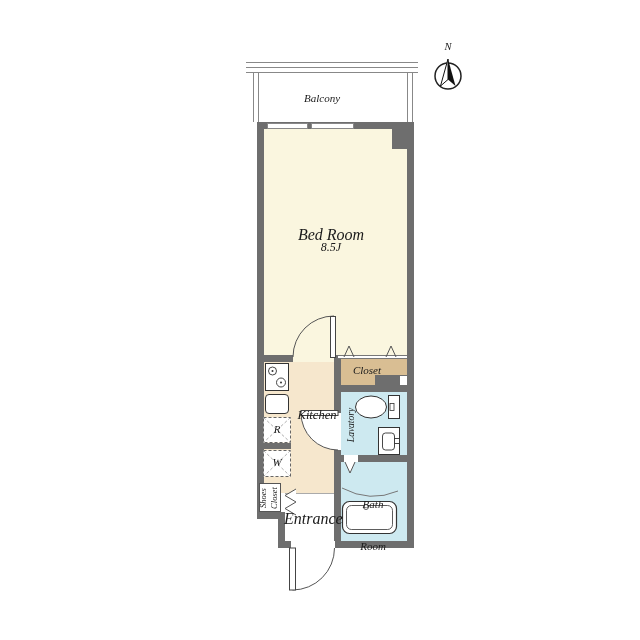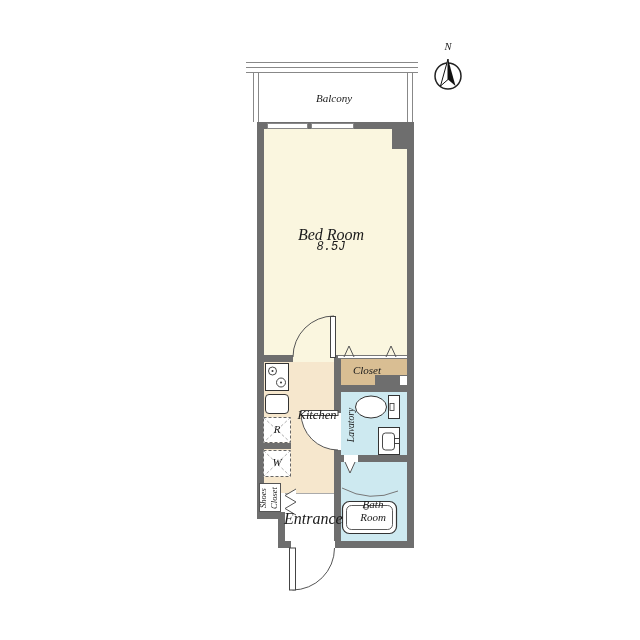--- a/index.html
+++ b/index.html
@@ -22,21 +22,21 @@
 </style>
 </head>
 <body>
 
 <div id="plan">
 
   <div class="balcony-line" style="left:246px;top:62px;width:172px;height:4px;border-top:1px solid #888;border-bottom:1px solid #888;"></div>
   <div class="balcony-line" style="left:246px;top:72px;width:172px;height:0;border-top:1px solid #888;"></div>
   <div class="balcony-line" style="left:253px;top:73px;width:4px;height:49px;border-left:1px solid #888;border-right:1px solid #888;"></div>
   <div class="balcony-line" style="left:407px;top:73px;width:4px;height:49px;border-left:1px solid #888;border-right:1px solid #888;"></div>
-  <div class="label" style="left:284px;top:92px;width:100px;font-size:11px;">Balcony</div>
+  <div class="label" style="left:272px;top:92px;width:100px;font-size:11px;">Balcony</div>
 
   <div class="floor" style="left:264px;top:129px;width:143px;height:226px;background:var(--bedroom-floor,#faf6df);"></div>
   <div class="floor" style="left:264px;top:362px;width:70px;height:131px;background:var(--kitchen-floor,#f6e7cd);"></div>
   <div class="floor" style="left:341px;top:358px;width:66px;height:27px;background:var(--closet-floor,#d9be93);"></div>
   <div class="floor" style="left:341px;top:392px;width:66px;height:63px;background:var(--wet-area-floor,#cde9f0);"></div>
   <div class="floor" style="left:341px;top:462px;width:66px;height:79px;background:var(--wet-area-floor,#cde9f0);"></div>
   <div class="floor" style="left:285px;top:493px;width:49px;height:48px;background:#fff;border-top:1px solid #aaa;"></div>
 
   <div class="wall" style="left:257px;top:122px;width:157px;height:7px;"></div>
   <div class="wall" style="left:257px;top:122px;width:7px;height:397px;"></div>
@@ -140,31 +140,31 @@
     <g>
       <circle cx="448" cy="76" r="13" fill="#fff" stroke="#222" stroke-width="1.5"></circle>
       <path d="M448,59 L455.5,86 L448,79.5 Z" fill="#111"></path>
       <path d="M448,59 L440.5,86 L448,79.5 Z" fill="#fff" stroke="#111" stroke-width="1"></path>
     </g>
   </svg>
 
   <div class="label" style="left:438px;top:41px;width:20px;font-size:10.5px;">N</div>
 
   <div class="label" style="left:271px;top:226px;width:120px;font-size:16px;">Bed Room</div>
-  <div class="label" style="left:271px;top:241px;width:120px;font-size:12px;font-family:Liberation Mono, monospace;">8.5J</div>
+  <div class="label" style="left:271px;top:241px;width:120px;font-size:12px;">8.5J</div>
 
   <div class="label" style="left:340px;top:364px;width:54px;font-size:11px;">Closet</div>
 
   <div class="label" style="left:287px;top:409px;width:60px;font-size:12.5px;">Kitchen</div>
 
   <div class="label vtext" style="left:325px;top:419px;width:54px;height:12px;font-size:9.5px;">Lavatory</div>
 
   <div class="label" style="left:344px;top:466px;width:58px;font-size:11px;line-height:13px;">
     <span style="display:block;margin-top:32px;">Bath</span>
-    <span style="display:block;">Room</span>
+    <span style="display:block;margin-top:29px;">Room</span>
   </div>
 
   <div class="label" style="left:263px;top:423px;width:28px;font-size:11px;">R</div>
   <div class="label" style="left:263px;top:456px;width:28px;font-size:11px;">W</div>
 
   <div class="label vtext" style="left:254px;top:486px;width:32px;height:24px;font-size:8.5px;line-height:10.5px;">
     <span style="display:block;">Shoes</span>
     <span style="display:block;">Closet</span>
   </div>
 

